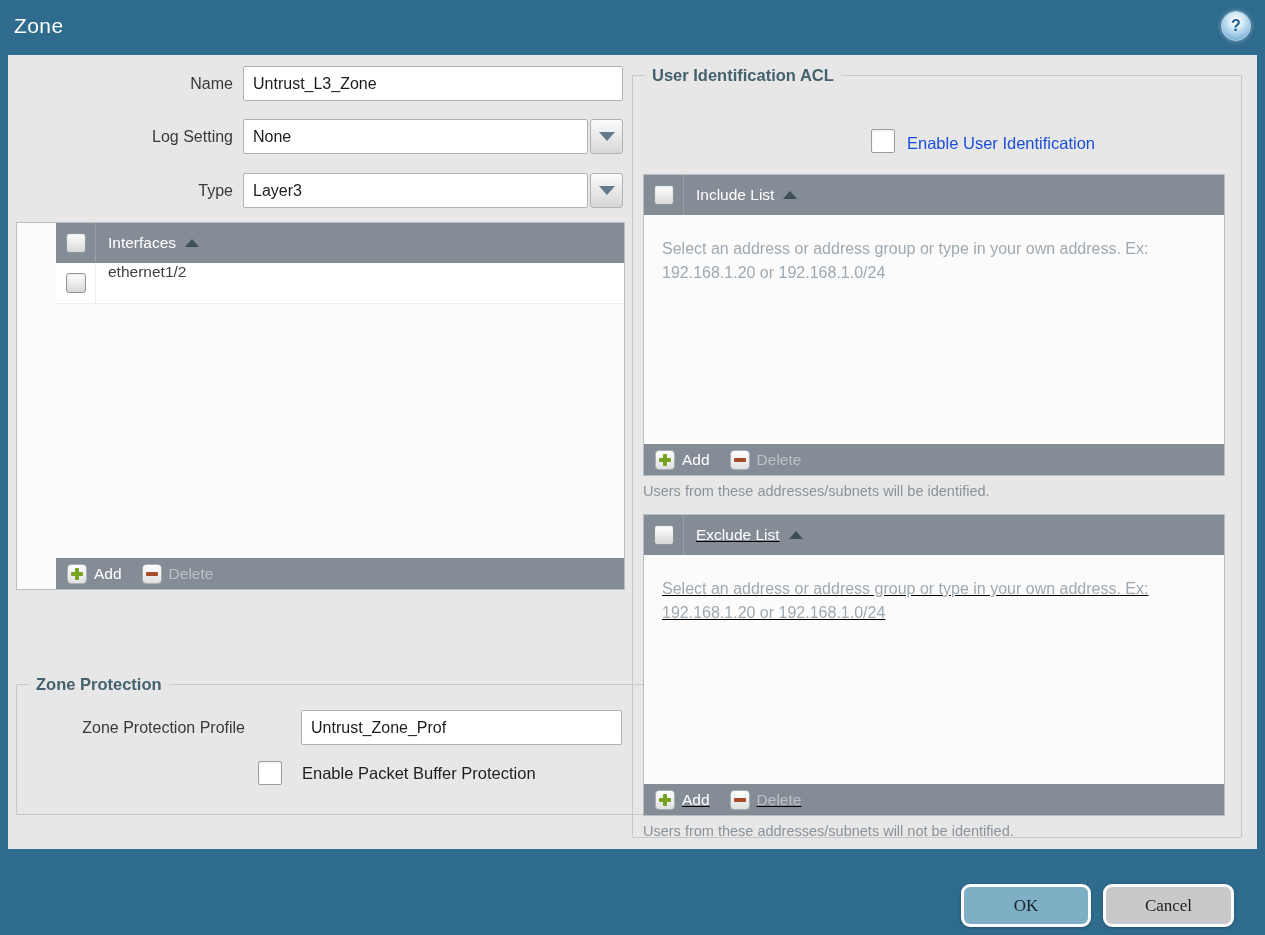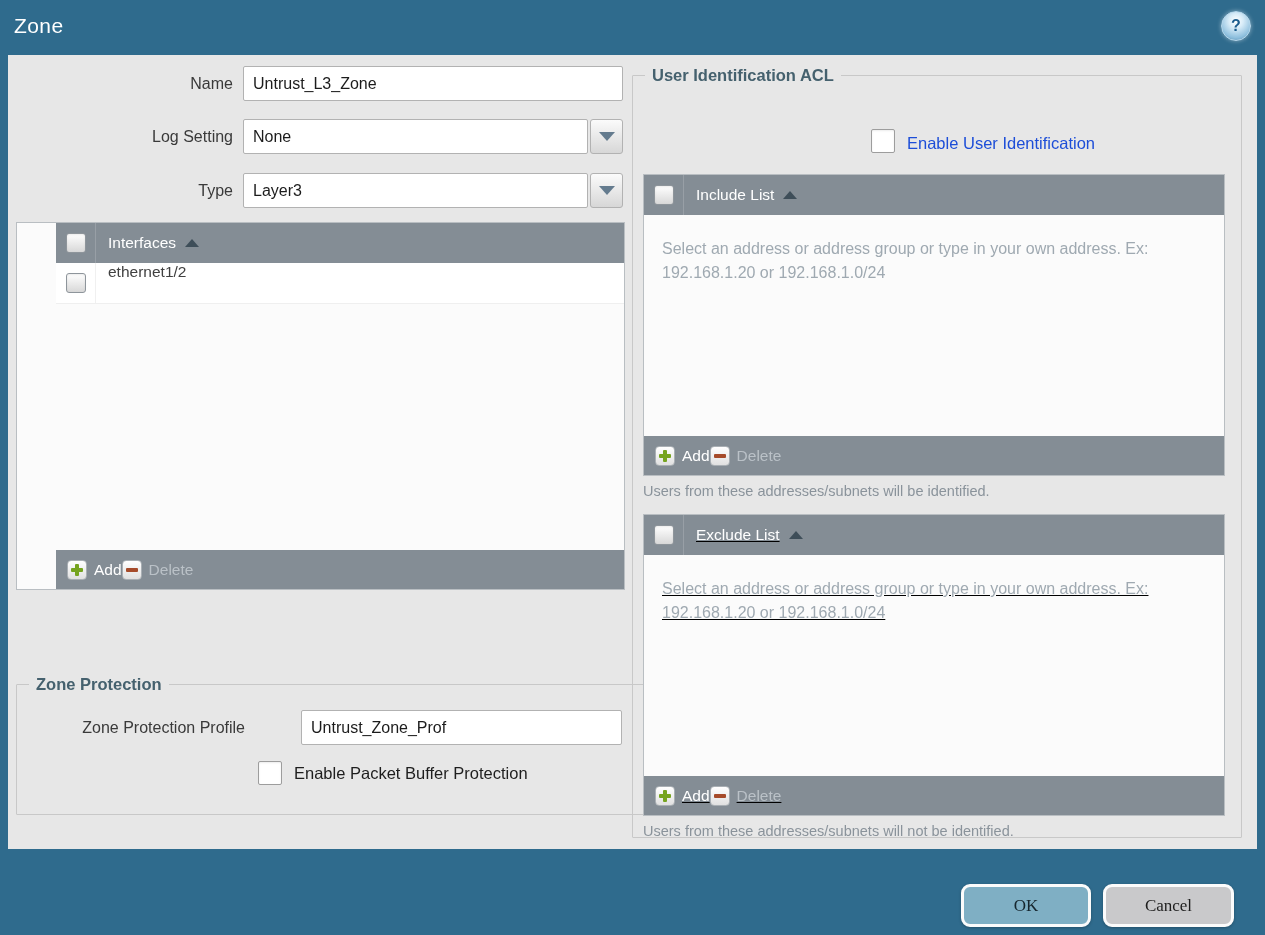--- a/index.html
+++ b/index.html
@@ -81,22 +81,22 @@
     border-left:7px solid transparent; border-right:7px solid transparent;
     border-bottom:8px solid #3E4E59;
   }
   .tbl-body { flex:1 1 auto; background:#fbfbfb; overflow:hidden; }
   .tbl-row {
     height:41px; background:#fff; border-bottom:1px solid #efefef;
     display:flex; align-items:flex-start; font-size:15.5px; color:#404040;
   }
   .tbl-row .cb-col { border-right:1px solid #f0f0f0; }
   .tbl-footer {
-    height:39px; background: var(--table-header, #848D95); flex:0 0 auto;
-    display:flex; align-items:center; padding-left:11px; 
+    height:31px; background: var(--table-header, #848D95); flex:0 0 auto;
+    display:flex; align-items:center; padding-left:11px; gap:20px;
   }
   .btn-addel { display:flex; align-items:center; gap:7px; font-size:15.5px; color:#fff; cursor:pointer; }
   .btn-addel.disabled { color:#bac1c7; cursor:default; }
   .mini-icon {
     width:20px; height:20px; border-radius:4px; position:relative;
     background:linear-gradient(#ffffff,#e0e0e0); border:1px solid #a9afb4;
   }
   .mini-icon .bar { position:absolute; border-radius:1px; }
   .mini-icon .h { left:3px; top:7px; width:12px; height:4px; }
   .mini-icon .v { left:7px; top:3px; width:4px; height:12px; }
@@ -120,21 +120,21 @@
   legend {
     margin-left:12px; padding:0 7px; font-size:16.5px; font-weight:bold; color:#45616E;
   }
   .fs-zp  { left:8px;  top:620px; width:609px; height:140px; }
   .fs-uia { left:624px; top:11px;  width:610px; height:772px; }
 
   .zp-row { margin-top:16px; display:flex; align-items:center;gap:46px; }
   .zp-row .flabel { width:228px; }
   .zp-check-row {
     margin-top:16px; margin-left:241px;
-    display:flex; align-items:center; gap:12px; font-size:16.5px; color:#1e1e1e;
+    display:flex; align-items:center; gap:20px; font-size:16.5px; color:#1e1e1e;
   }
 
   .fs-uia { }
   .uia-check-row {
     position:absolute; left:238px; top:44px;
     display:flex; align-items:flex-end; gap:12px; font-size:16.5px; color:#1d4ed8;
   }
   .tbl-include { left:10px; top:89px;  width:582px; height:302px; }
   .tbl-exclude { left:10px; top:429px; width:582px; height:302px;text-decoration:underline; }
   .acl-body { padding:22px 18px 0 18px; }

